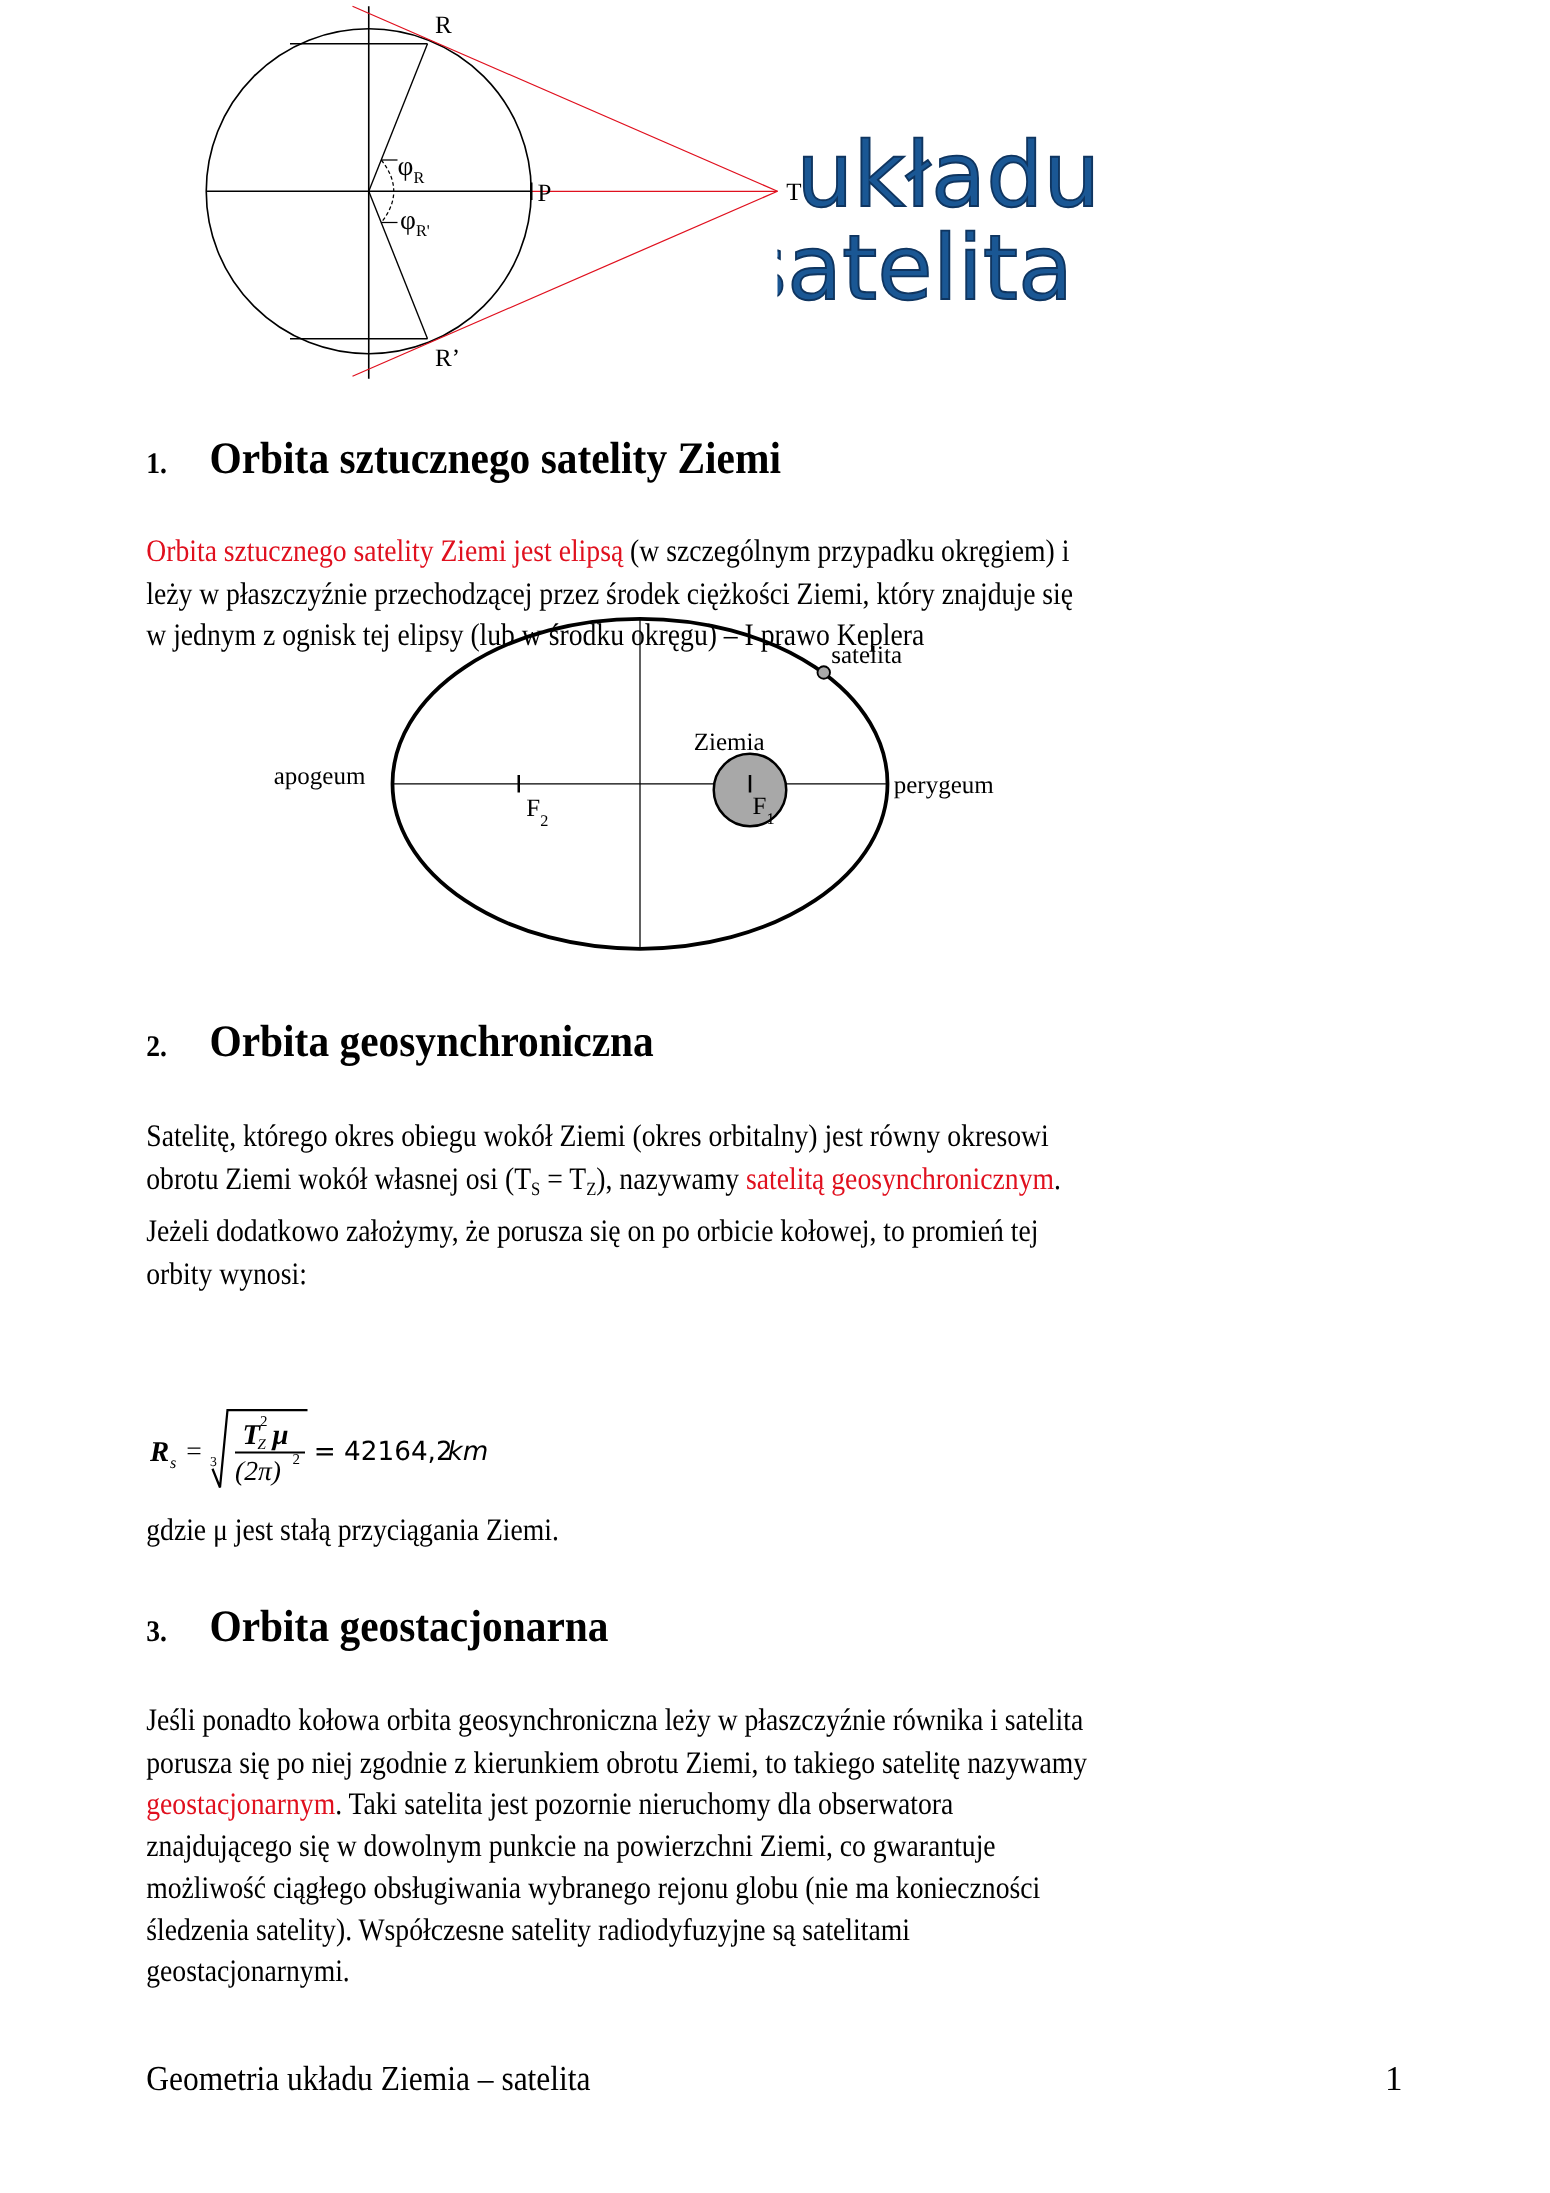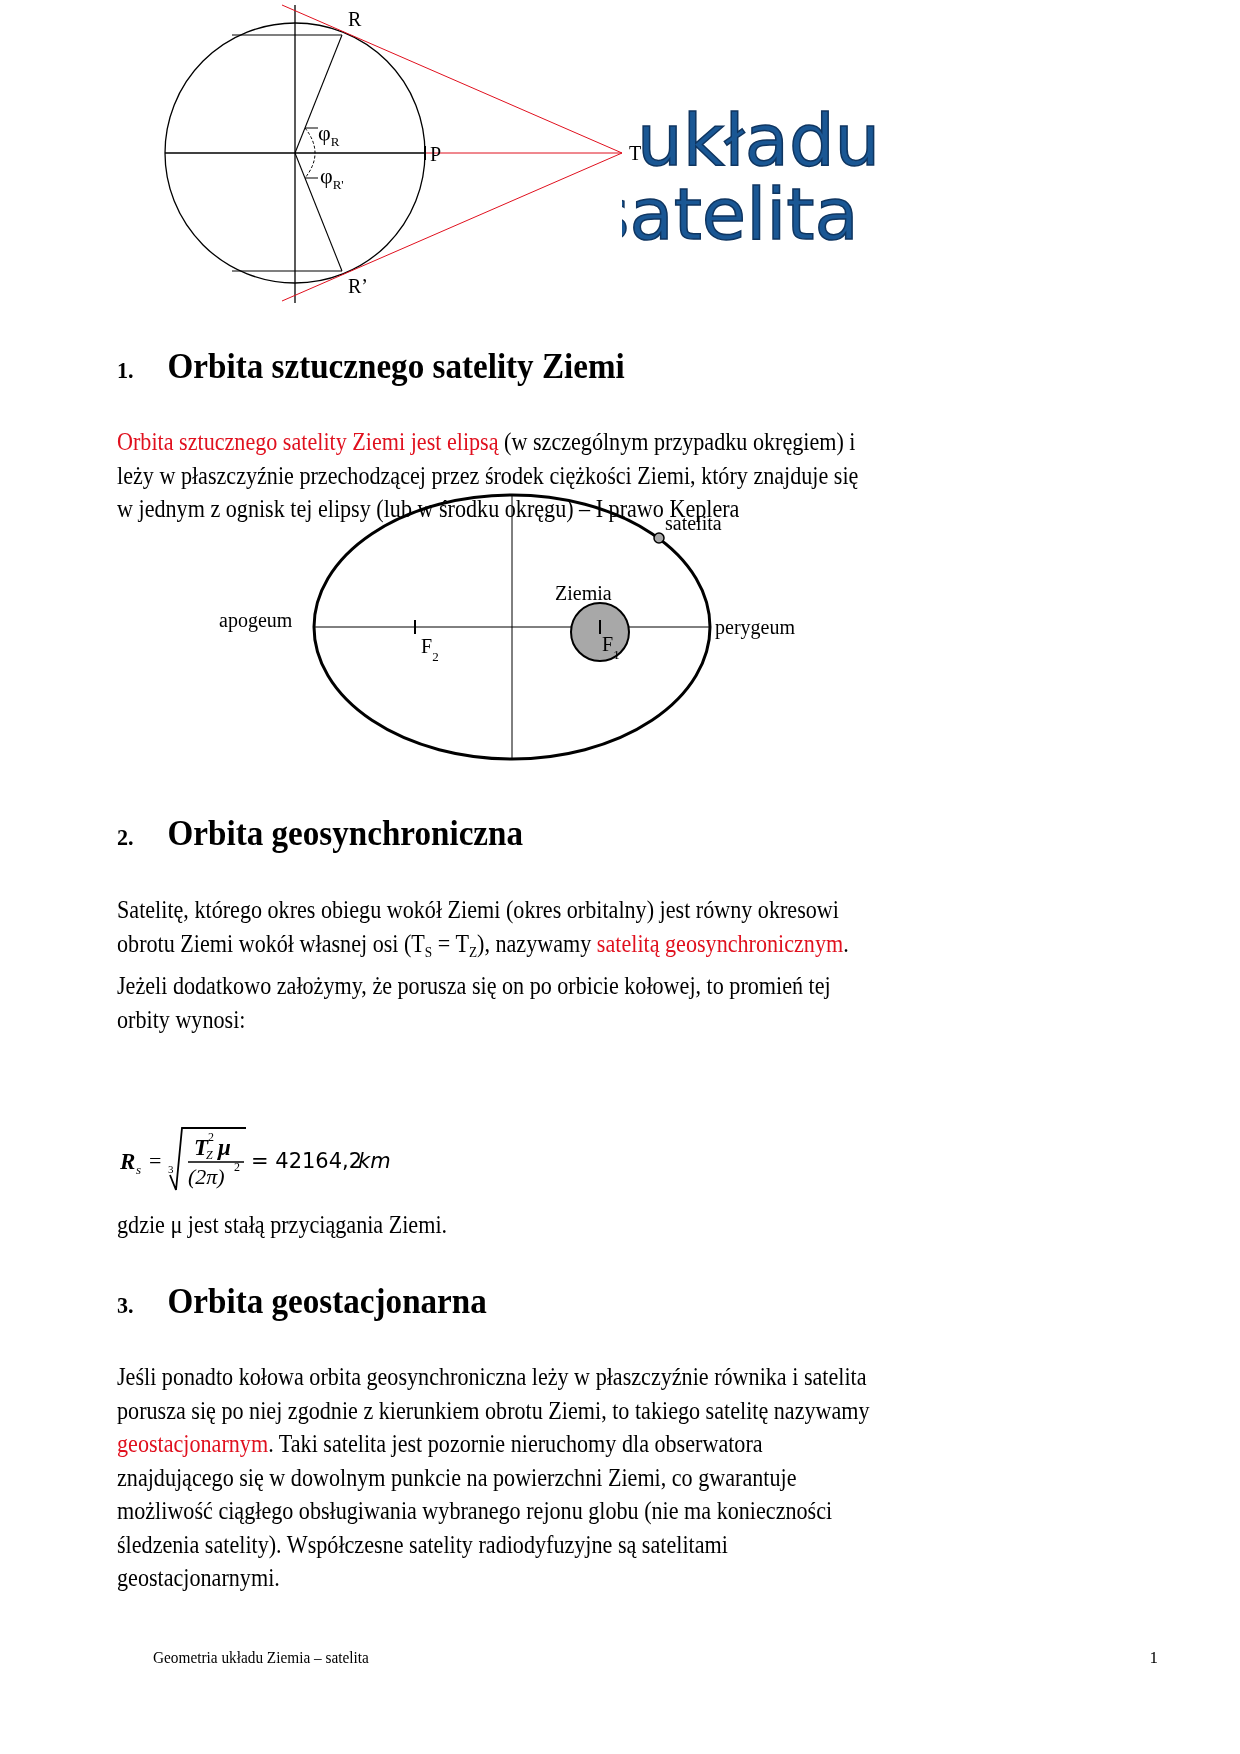--- a/index.html
+++ b/index.html
@@ -10,22 +10,22 @@
                color:#1a5794; font-size:72px; line-height:1; letter-spacing:0px;
                -webkit-text-stroke:1.5px #0f3560; white-space:nowrap; }
   .title-clip { position:absolute; left:622px; top:100px; width:330px; height:160px; overflow:hidden; }
   h2.sec { position:absolute; left:117px; margin:0; font-weight:bold; font-size:36px; white-space:nowrap;
            font-family:"Liberation Serif","DejaVu Serif",serif; transform:scaleX(0.92); transform-origin:left; }
   h2.sec .num { display:inline-block; font-size:24px; width:55px; }
   .para { position:absolute; left:117px; width:1000px; font-size:25px; line-height:33.5px;
           transform:scaleX(0.885); transform-origin:left top; white-space:nowrap; }
   .red { color:#e0101e; }
   .diag-label { font-family:"Liberation Serif","DejaVu Serif",serif; fill:#000; }
-  .footer { position:absolute; top:1648px; left:117px; width:1005px; font-size:17px;
-            display:flex; justify-content:space-between;margin-left:36px; }
+  .footer { position:absolute; top:1648px; left:117px; width:1005px; font-size:28px;
+            display:flex; justify-content:space-between; }
   .footer .ftxt { transform:scaleX(0.9); transform-origin:left; white-space:nowrap; }
   sub.s { font-size:15px; vertical-align:-5px; }
 </style>
 </head>
 <body>
 
 <svg class="diagram" width="700" height="320" viewBox="0 0 700 320">
   <circle cx="295" cy="153" r="130" fill="none" stroke="#000" stroke-width="1.3"></circle>
   <line x1="295" y1="5" x2="295" y2="303" stroke="#000" stroke-width="1.3"></line>
   <line x1="165" y1="153" x2="425" y2="153" stroke="#000" stroke-width="1.3"></line>

